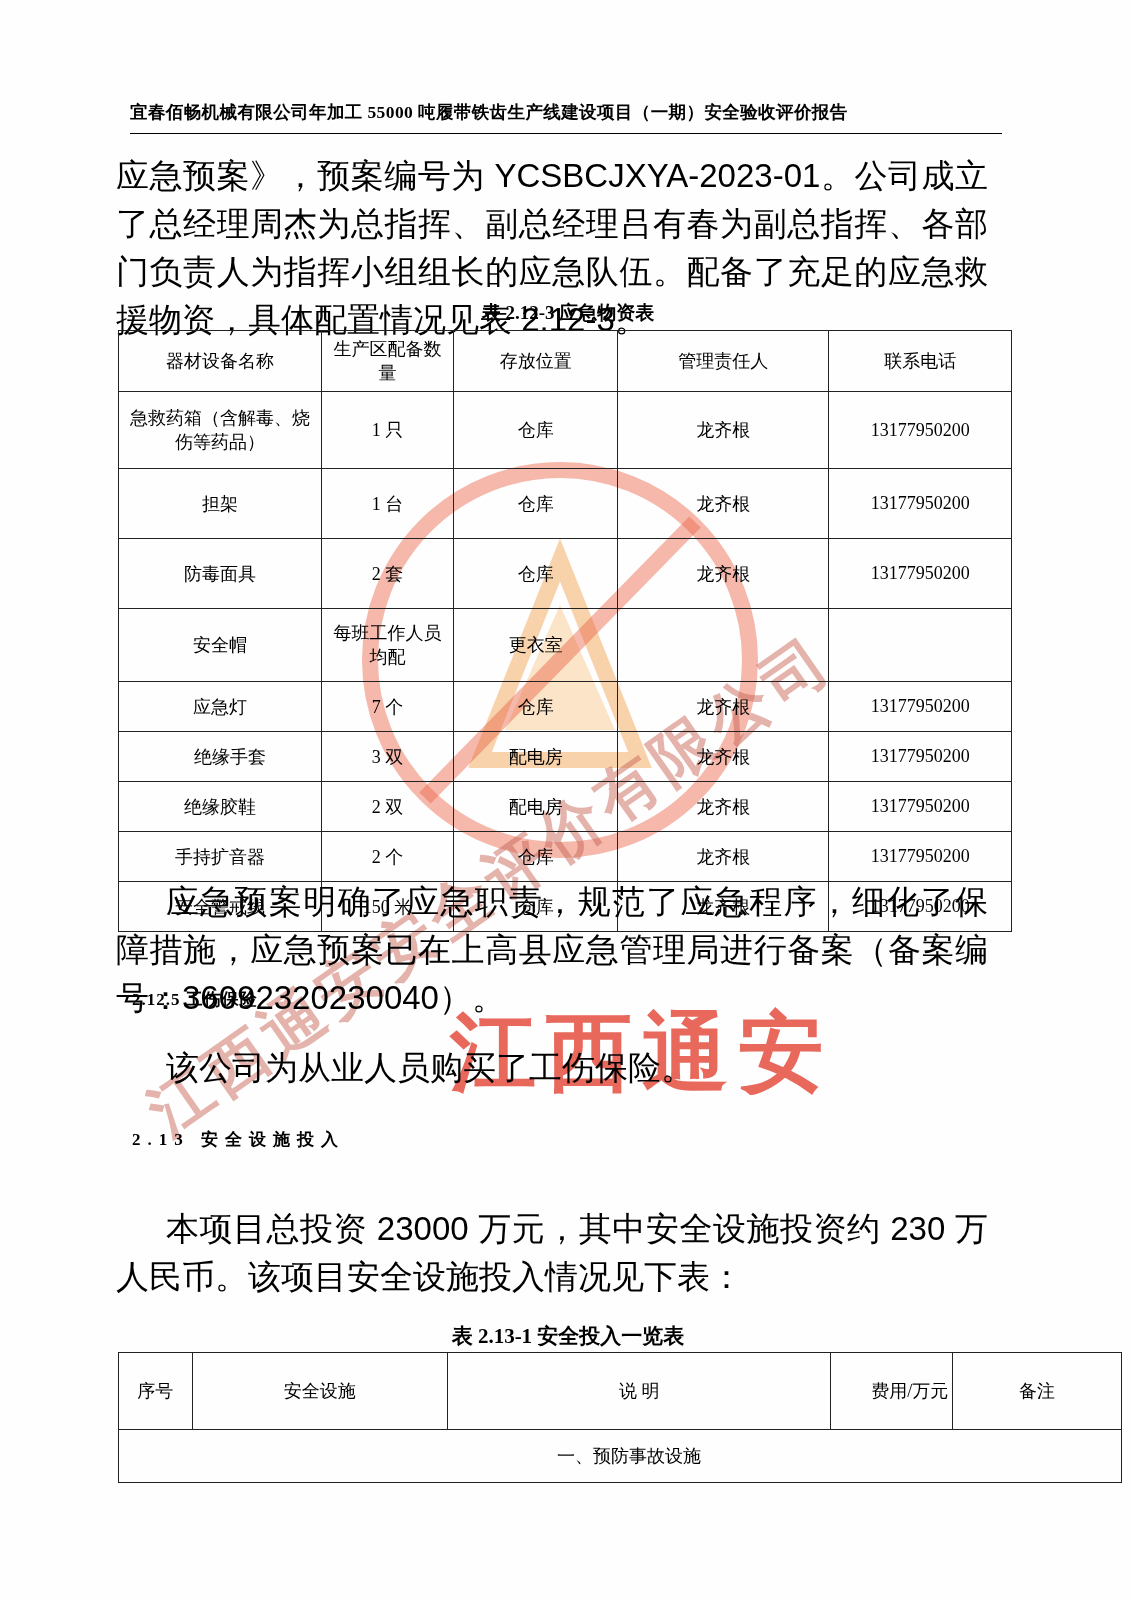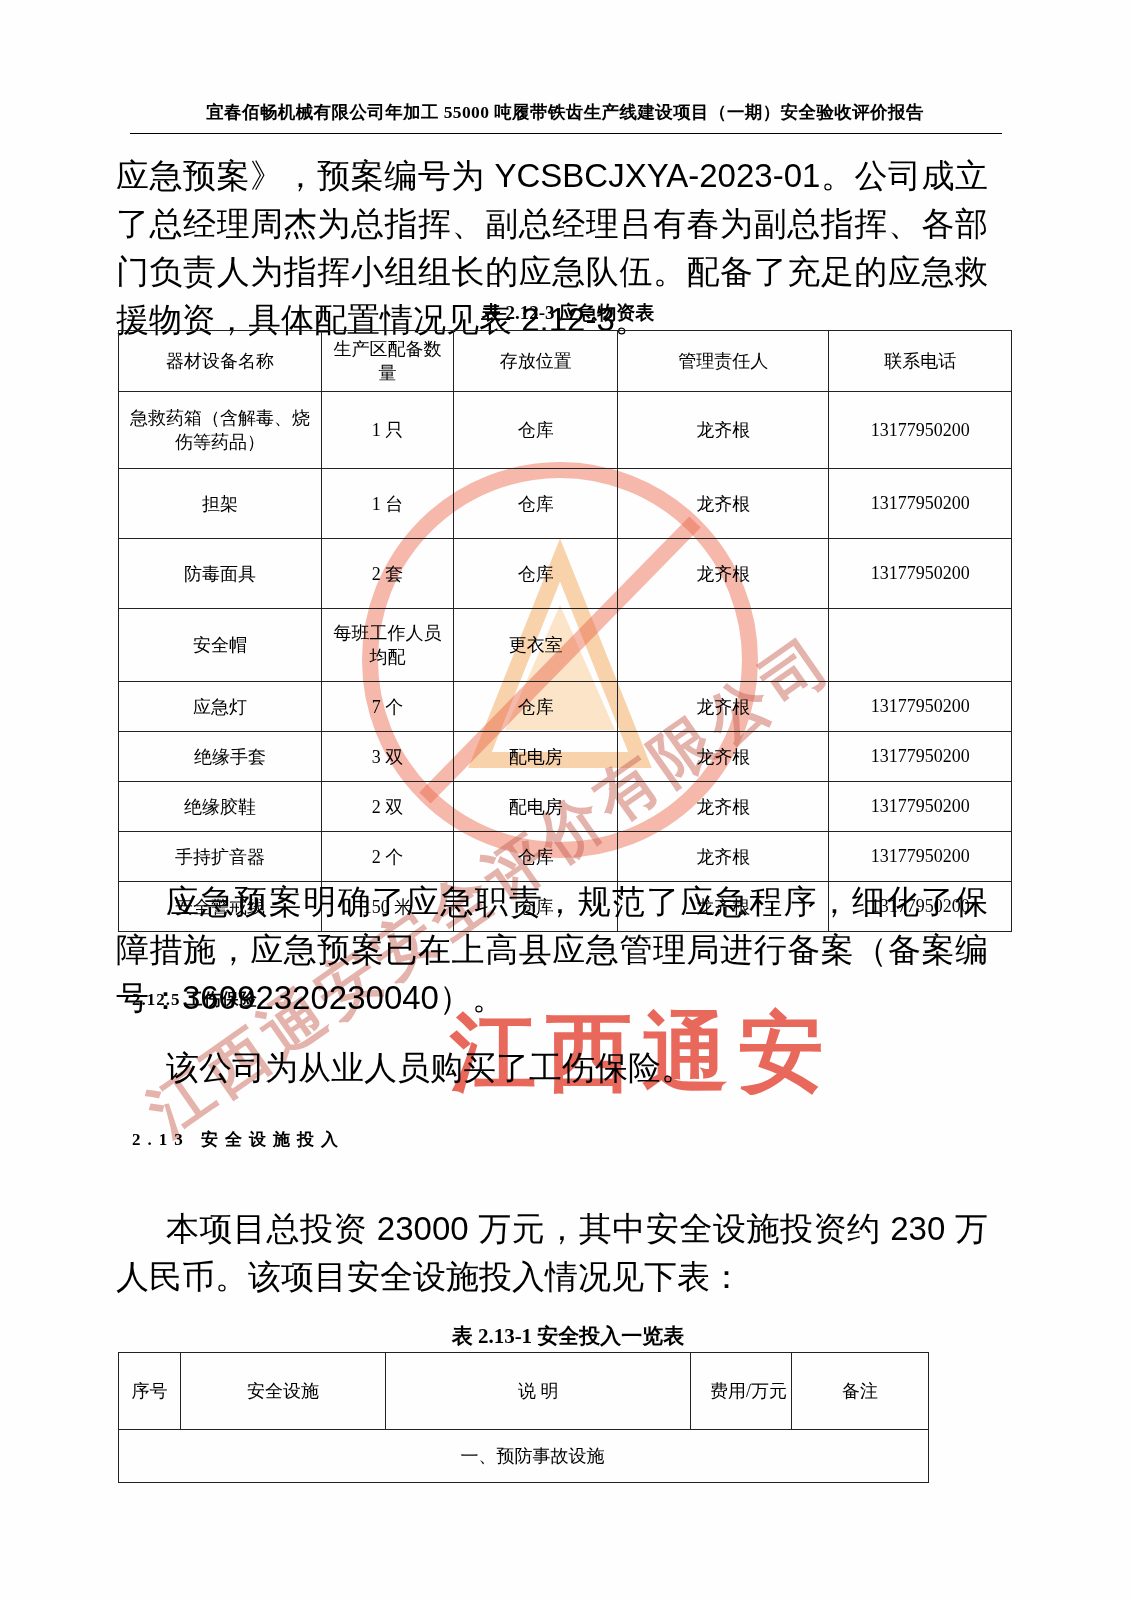--- a/index.html
+++ b/index.html
@@ -66,21 +66,21 @@
   .content {
     position: relative;
     z-index: 10;
     padding: 0;
   }
   .header {
     position: absolute;
     top: 100px;
     left: 130px;
     width: 870px;
-    text-align: center;
+    text-align: left;
     font-size: 17.5px;
     font-weight: bold;
     font-family: "Liberation Serif", serif;
     letter-spacing: 0.4px;
   }
   .header-rule {
     position: absolute;
     top: 133px;
     left: 130px;
     width: 872px;
@@ -239,21 +239,21 @@
     <div class="h2" style="top:988px;">2.12.5  工伤保险</div>
 
     <div class="body-text indent" style="top:1044px;">该公司为从业人员购买了工伤保险。</div>
 
     <div class="h2 h2-spaced" style="top:1128px;">2.13 安全设施投入</div>
 
     <div class="body-text indent" style="top:1205px;">本项目总投资 23000 万元，其中安全设施投资约 230 万人民币。该项目安全设施投入情况见下表：</div>
 
     <div class="tbl-caption" style="top:1322px; font-size:21px;">表 2.13-1   安全投入一览表</div>
 
-    <table class="doc" id="tbl2" style="top:1352px; width:811px;">
+    <table class="doc" id="tbl2" style="top:1352px; width:1004px;">
       <thead>
         <tr>
           <th style="width:60px; height:70px; line-height:26px;">序号</th>
           <th style="width:230px;">安全设施</th>
           <th style="width:350px;">说    明</th>
           <th style="width:105px; line-height:26px;text-align:right;">费用/万元</th>
           <th style="width:149px;">备注</th>
         </tr>
       </thead>
       <tbody>

